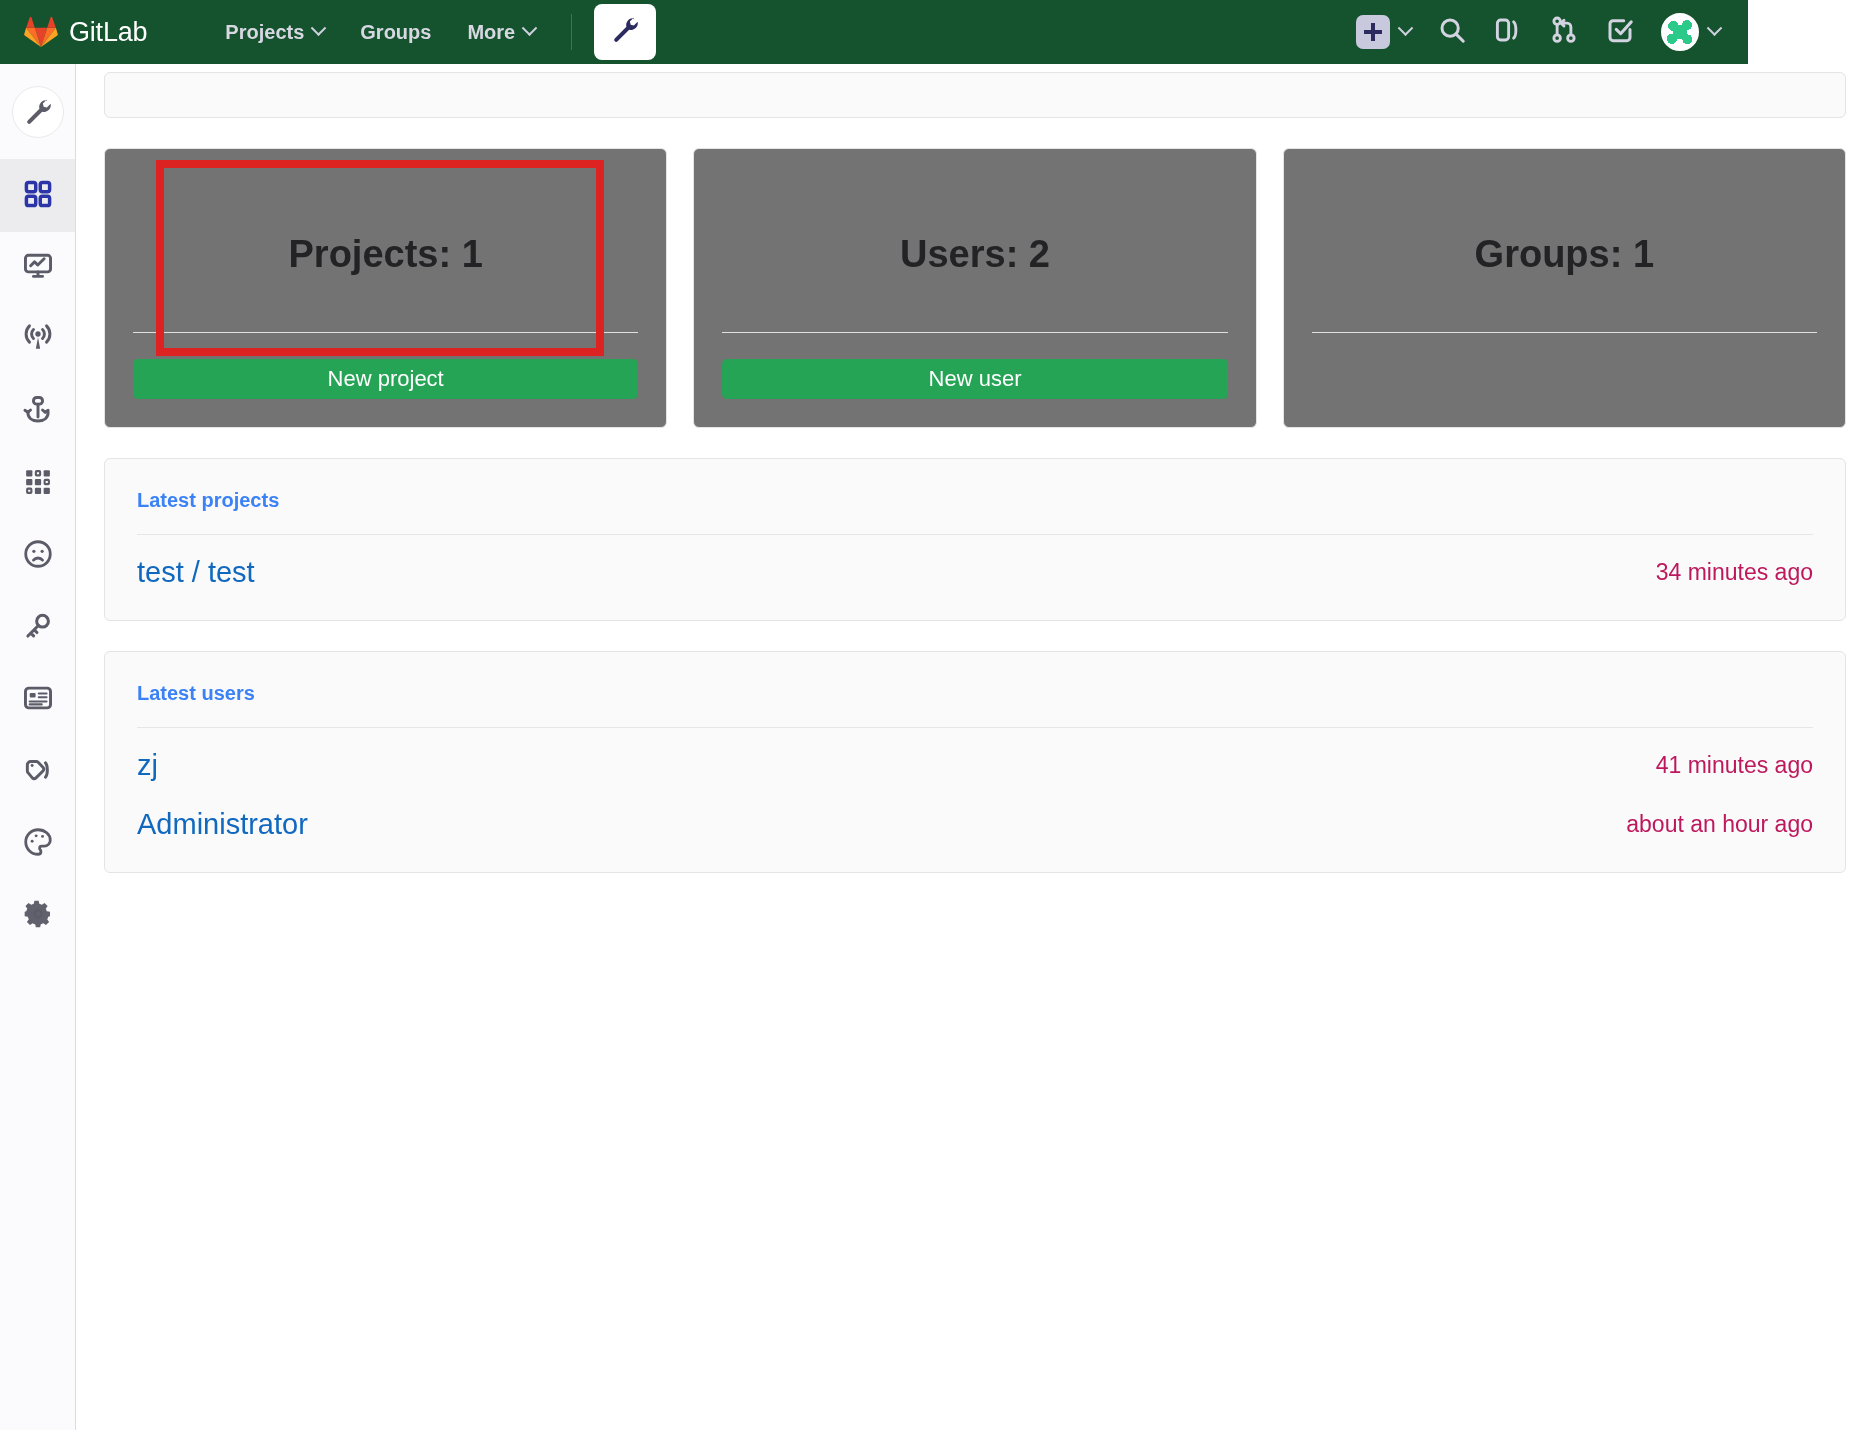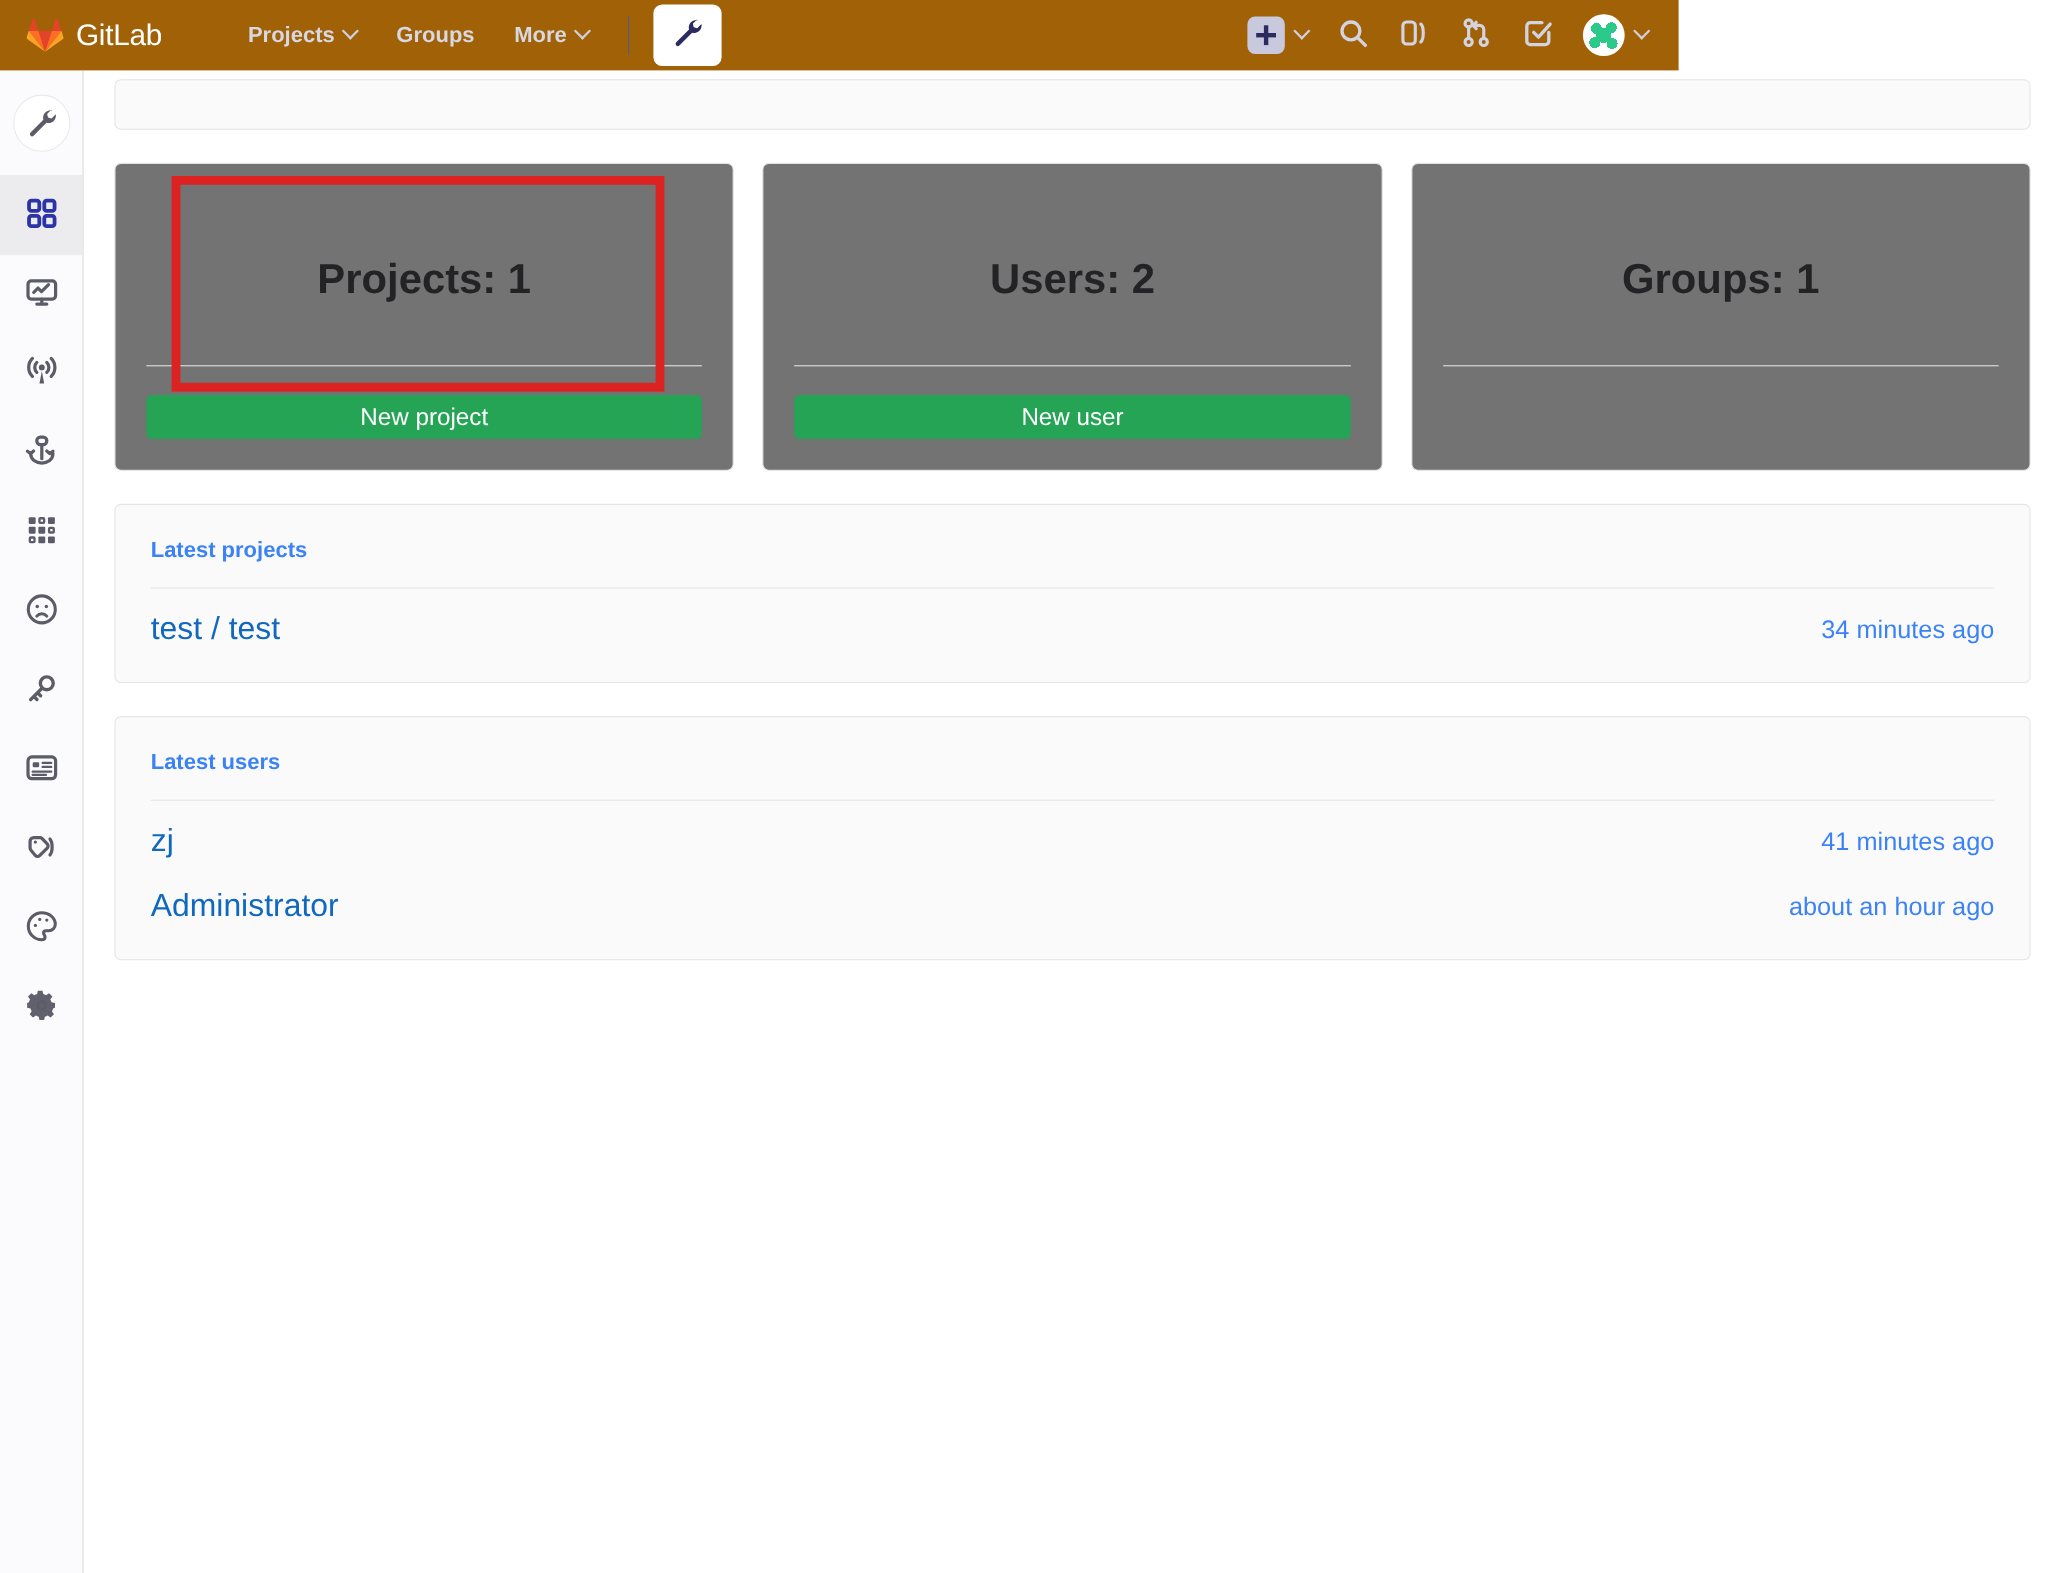--- a/index.html
+++ b/index.html
@@ -6,22 +6,22 @@
   html, body {
     width: 1874px; height: 1430px;
     background: #fff;
     font-family: "Liberation Sans", sans-serif;
     overflow: hidden;
   }
 
   
   .navbar {
     position: absolute; top: 0; left: 0;
-    width: 1526px; height: 64px;
-    background: #a16207;
+    width: 1748px; height: 64px;
+    background: #14532d;
     display: flex; align-items: center;
     z-index: 30;
   }
   .brand { display: flex; align-items: center; margin-left: 24px; }
   .brand-logo { width: 34px; height: 32px; display: block; }
   .brand-name {
     color: #fff; font-size: 27px; font-weight: 400;
     margin-left: 11px; letter-spacing: -.2px;
   }
   .nav-links { display: flex; align-items: center; margin-left: 60px; gap: 0; }
@@ -132,21 +132,21 @@
     font-size: 20px; font-weight: bold; color: #3b82f6; padding-bottom: 22px;
   }
   .list-rule { height: 1px; background: #e6e6e9; }
   .list-row {
     display: flex; align-items: center; justify-content: space-between;
     padding: 21px 0 5px;
   }
   .row-link {
     color: #1068bf; font-size: 29px; text-decoration: none; cursor: pointer;
   }
-  .row-time { color: #3b82f6; font-size: 23px; }
+  .row-time { color: #be185d; font-size: 23px; }
 
   
   .redbox {
     position: absolute; left: 156px; top: 160px;
     width: 448px; height: 196px;
     border: 8px solid #dd2222;
     z-index: 25; pointer-events: none;
   }
 </style>
 </head>

